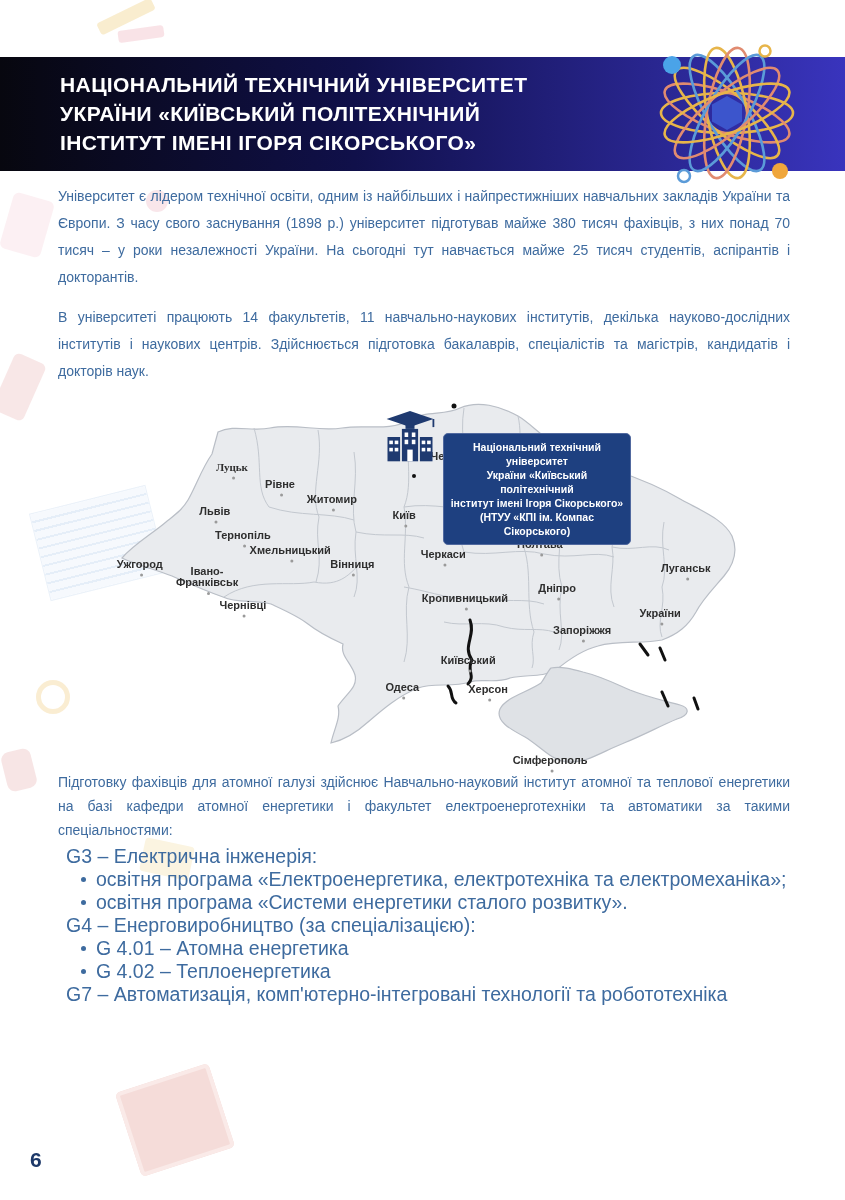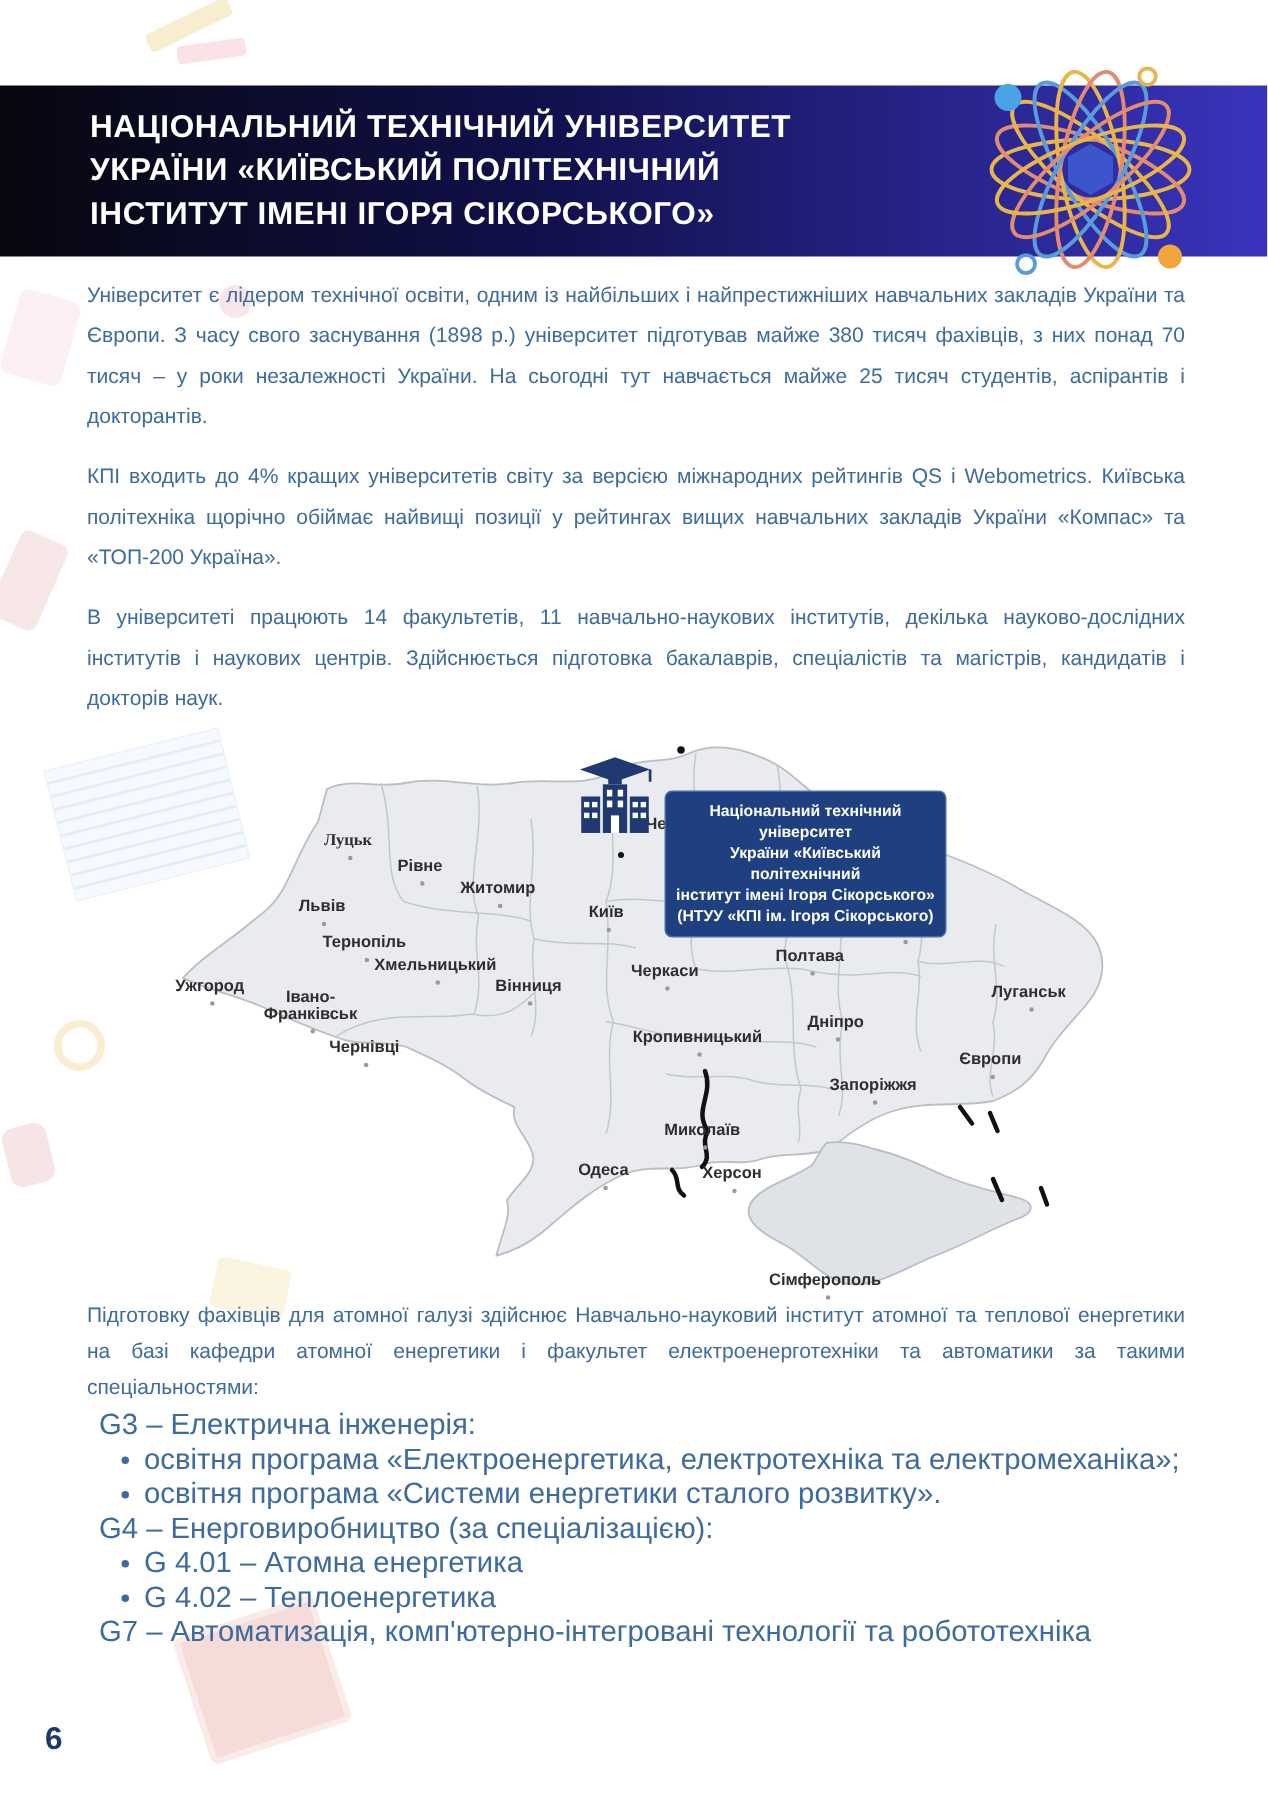--- a/index.html
+++ b/index.html
@@ -108,21 +108,20 @@
         <circle cx="40" cy="52" r="9" fill="#4aa3e8"></circle>
         <circle cx="148" cy="158" r="8" fill="#f0a63c"></circle>
         <circle cx="133" cy="38" r="5.5" fill="none" stroke="#e7b54a" stroke-width="2.5"></circle>
         <circle cx="52" cy="163" r="6" fill="none" stroke="#5b9bd8" stroke-width="2.5"></circle>
       </svg>
     </div>
   </header>
 
   <main class="content">
     <p>Університет є лідером технічної освіти, одним із найбільших і найпрестижніших навчальних закладів України та Європи. З часу свого заснування (1898 р.) університет підготував майже 380 тисяч фахівців, з них понад 70 тисяч – у роки незалежності України. На сьогодні тут навчається майже 25 тисяч студентів, аспірантів і докторантів.</p>
-    <p>КПІ входить до 4% кращих університетів світу за версією міжнародних рейтингів QS і Webometrics. Київська політехніка щорічно обіймає найвищі позиції у рейтингах вищих навчальних закладів України «Компас» та «ТОП-200 Україна».</p>
     <p>В університеті працюють 14 факультетів, 11 навчально-наукових інститутів, декілька науково-дослідних інститутів і наукових центрів. Здійснюється підготовка бакалаврів, спеціалістів та магістрів, кандидатів і докторів наук.</p>
 
     <figure class="map-fig">
       <svg class="map-svg" viewBox="0 0 640 372">
 
         <path fill="#e9ebee" stroke="#b9bec6" stroke-width="1.2" d="
           M 18 166
           C 30 152 48 142 62 130 C 72 122 78 118 84 108
           C 92 94 98 76 108 62 L 114 40
           C 130 32 148 40 166 36 C 192 31 214 40 238 36
@@ -193,23 +192,23 @@
           <div class="city" style="left: 38.8%; top: 38.9%;">Вінниця</div>
           <div class="city" style="left: 77.8%; top: 27.9%;">Харків</div>
           <div class="city" style="left: 68.1%; top: 33.7%;">Полтава</div>
           <div class="city" style="left: 53%; top: 36.3%;">Черкаси</div>
           <div class="city" style="left: 90.9%; top: 40%;">Луганськ</div>
           <div class="city" style="left: 5.6%; top: 38.9%;">Ужгород</div>
           <div class="city" style="left: 16.1%; top: 42.4%; white-space: normal; width: 74px;">Івано-Франківськ</div>
           <div class="city" style="left: 70.8%; top: 45.3%;">Дніпро</div>
           <div class="city" style="left: 56.4%; top: 48.2%;">Кропивницький</div>
           <div class="city" style="left: 21.7%; top: 50%;">Чернівці</div>
-          <div class="city" style="left: 86.9%; top: 52.1%;">Європи</div>
+          <div class="city" style="left: 86.9%; top: 52.1%;">України</div>
           <div class="city" style="left: 74.7%; top: 56.6%;">Запоріжжя</div>
-          <div class="city" style="left: 56.9%; top: 64.7%;">Миколаїв</div>
+          <div class="city" style="left: 56.9%; top: 64.7%;">Київський</div>
           <div class="city" style="left: 46.6%; top: 72.1%;">Одеса</div>
           <div class="city" style="left: 60%; top: 72.6%; text-align: right;">Херсон</div>
           <div class="city" style="left: 69.7%; top: 91.8%;">Сімферополь</div>
         </div>
 
       <div class="uni-icon">
         <svg viewBox="0 0 60 62" width="54" height="56">
           <g fill="#1f3a70">
             <polygon points="30,2 56,11 30,20 4,11"></polygon>
             <rect x="25" y="17" width="10" height="5"></rect>
@@ -233,21 +232,21 @@
               <rect x="49" y="43" width="4" height="4"></rect>
           </g>
           <line x1="56" y1="11" x2="56" y2="20" stroke="#1f3a70" stroke-width="2"></line>
         </svg>
       </div>
 
       <div class="callout">
         <div>Національний технічний університет</div>
         <div>України «Київський політехнічний</div>
         <div>інститут імені Ігоря Сікорського»</div>
-        <div>(НТУУ «КПІ ім. Ігоря Сікорського)</div>
+        <div>(НТУУ «КПІ ім. Компас Сікорського)</div>
       </div>
     </figure>
 
     <p class="tight">Підготовку фахівців для атомної галузі здійснює Навчально-науковий інститут атомної та теплової енергетики на базі кафедри атомної енергетики і факультет електроенерготехніки та автоматики за такими спеціальностями:</p>
 
     <ul class="spec-list">
         <li class="heading">G3 – Електрична інженерія:</li>
         <li class="bullet">освітня програма «Електроенергетика, електротехніка та електромеханіка»;</li>
         <li class="bullet">освітня програма «Системи енергетики сталого розвитку».</li>
         <li class="heading">G4 – Енерговиробництво (за спеціалізацією):</li>

